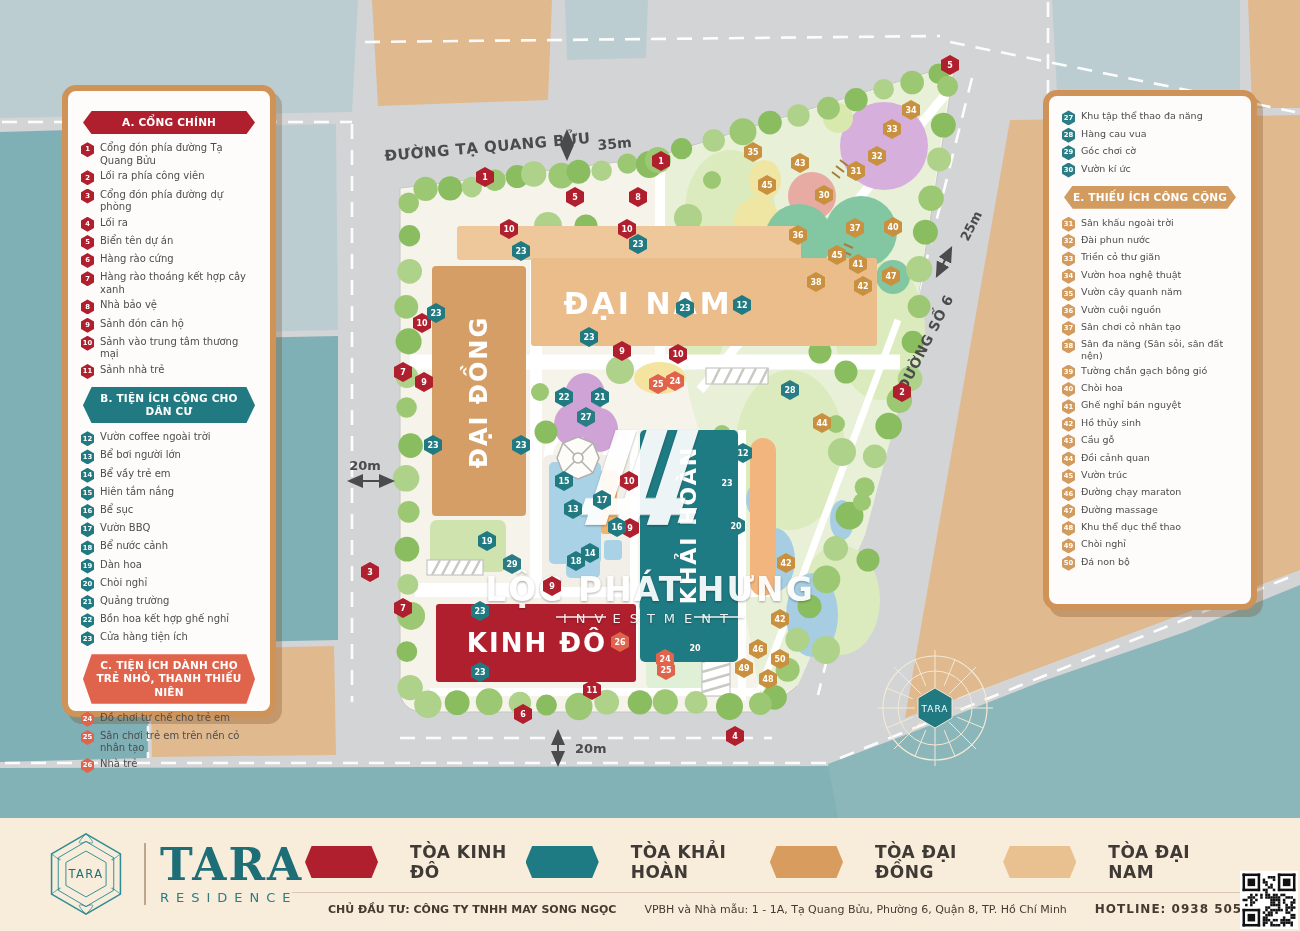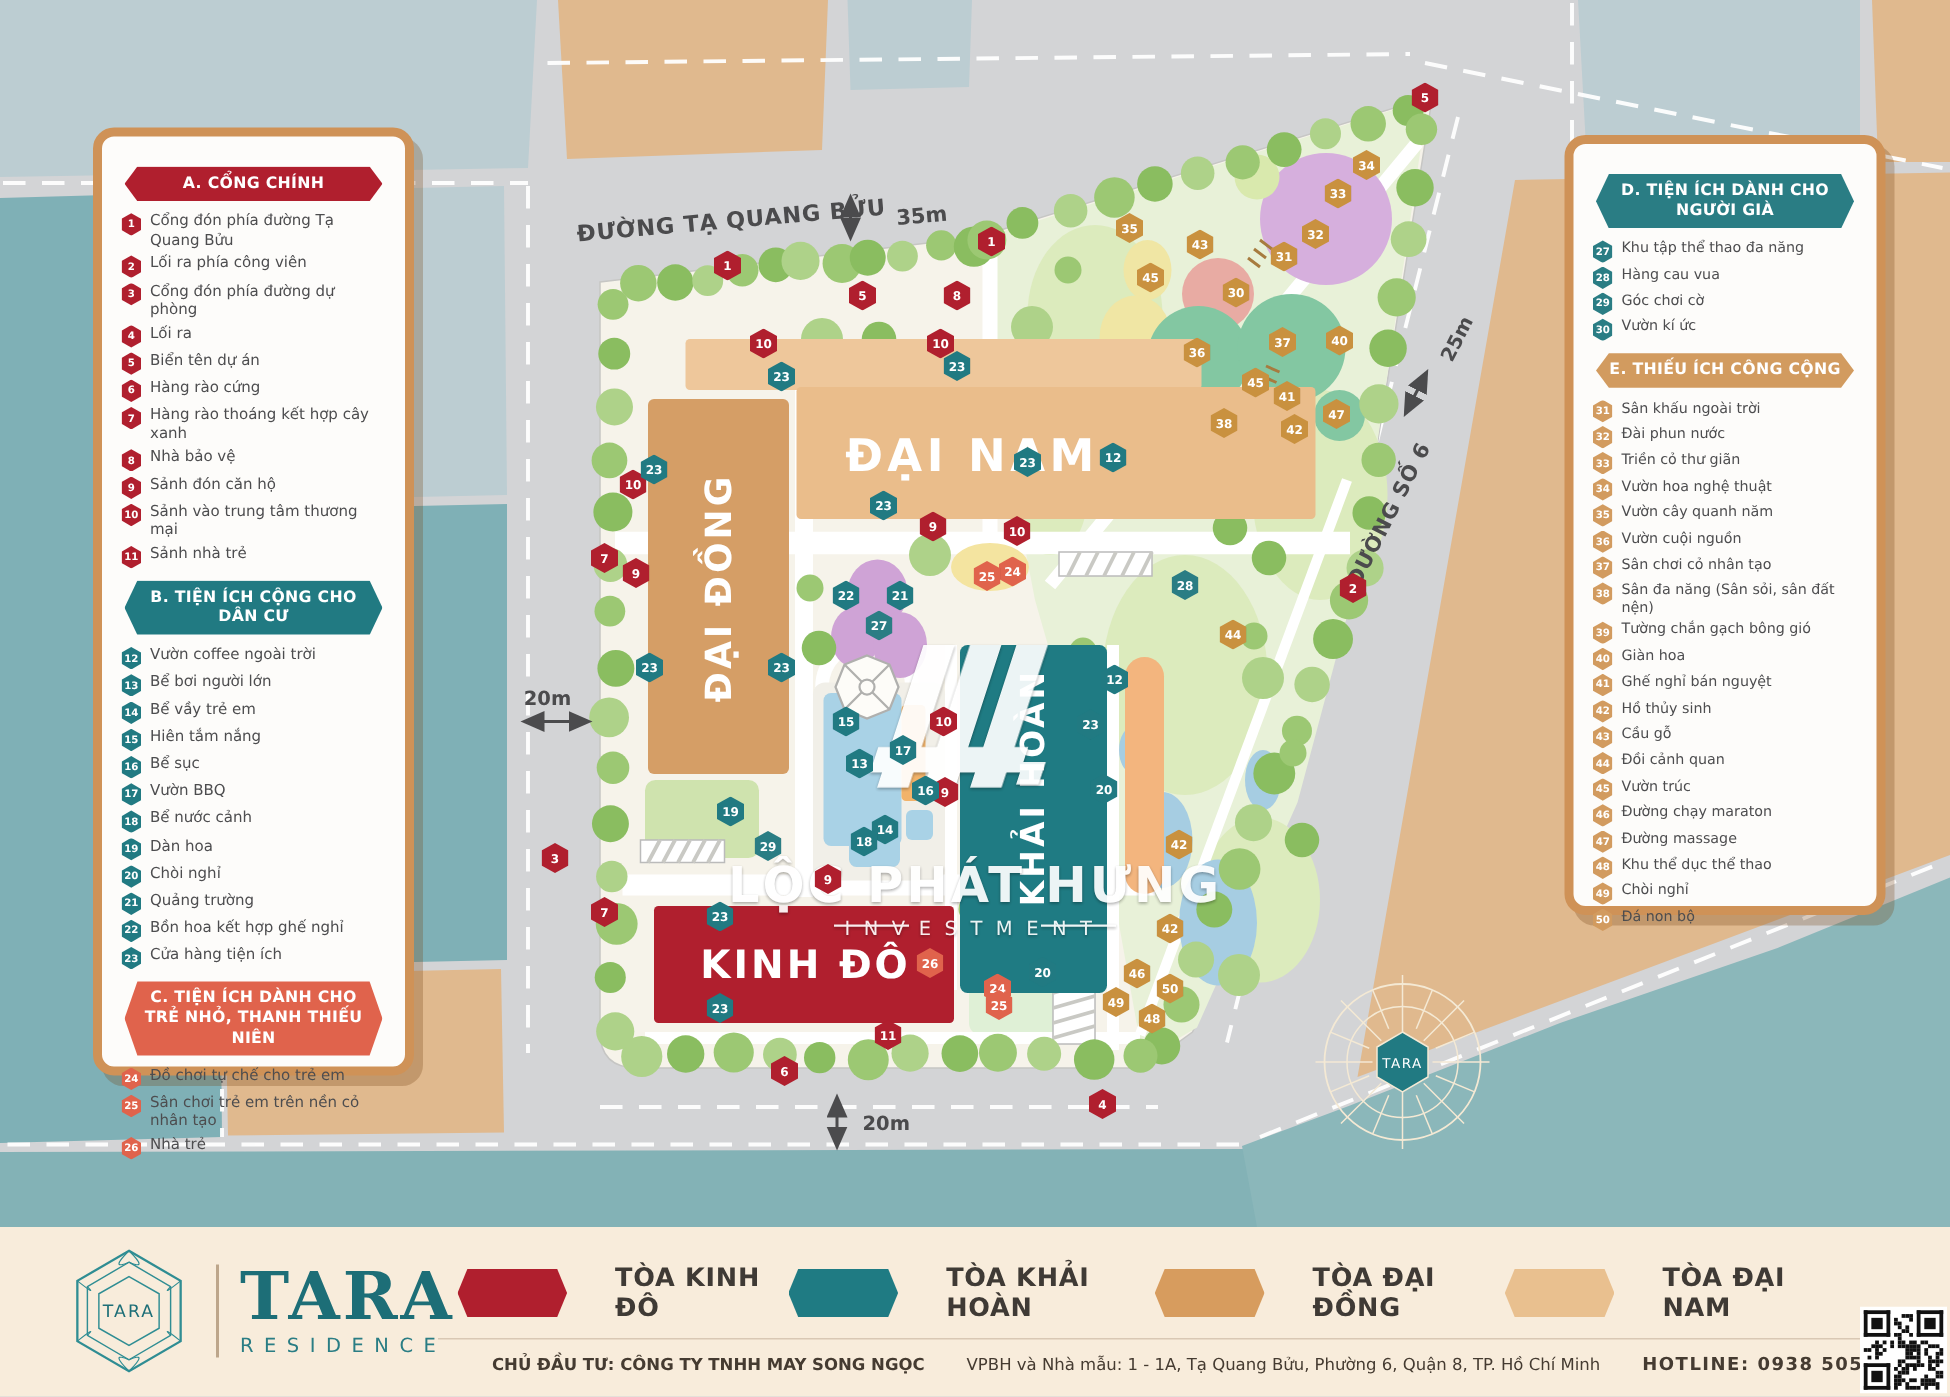--- a/index.html
+++ b/index.html
@@ -520,21 +520,20 @@
       <div class="lg-item">
         <span class="hexnum" style="background: rgb(224, 99, 76);">25</span>
         <span>Sân chơi trẻ em trên nền cỏ nhân tạo</span>
       </div>
       <div class="lg-item">
         <span class="hexnum" style="background: rgb(224, 99, 76);">26</span>
         <span>Nhà trẻ</span>
       </div>
     </div>
   <div class="panel panel-right" id="legend-right">
-      <div class="ribbon" style="background: rgb(42, 125, 132);">D. TIỆN ÍCH DÀNH CHO NGƯỜI GIÀ</div>
       <div class="lg-item">
         <span class="hexnum" style="background: rgb(42, 125, 132);">27</span>
         <span>Khu tập thể thao đa năng</span>
       </div>
       <div class="lg-item">
         <span class="hexnum" style="background: rgb(42, 125, 132);">28</span>
         <span>Hàng cau vua</span>
       </div>
       <div class="lg-item">
         <span class="hexnum" style="background: rgb(42, 125, 132);">29</span>
@@ -576,21 +575,21 @@
       <div class="lg-item">
         <span class="hexnum" style="background: rgb(210, 155, 95);">38</span>
         <span>Sân đa năng (Sân sỏi, sân đất nện)</span>
       </div>
       <div class="lg-item">
         <span class="hexnum" style="background: rgb(210, 155, 95);">39</span>
         <span>Tường chắn gạch bông gió</span>
       </div>
       <div class="lg-item">
         <span class="hexnum" style="background: rgb(210, 155, 95);">40</span>
-        <span>Giàn hoa</span>
+        <span>Chòi hoa</span>
       </div>
       <div class="lg-item">
         <span class="hexnum" style="background: rgb(210, 155, 95);">41</span>
         <span>Ghế nghỉ bán nguyệt</span>
       </div>
       <div class="lg-item">
         <span class="hexnum" style="background: rgb(210, 155, 95);">42</span>
         <span>Hồ thủy sinh</span>
       </div>
       <div class="lg-item">

